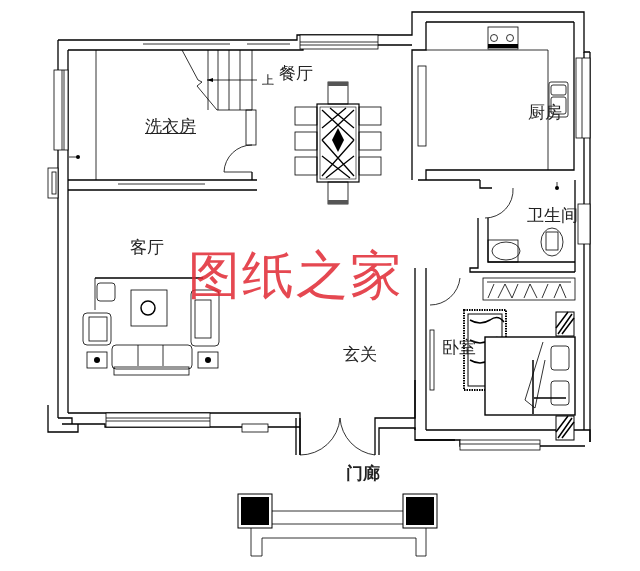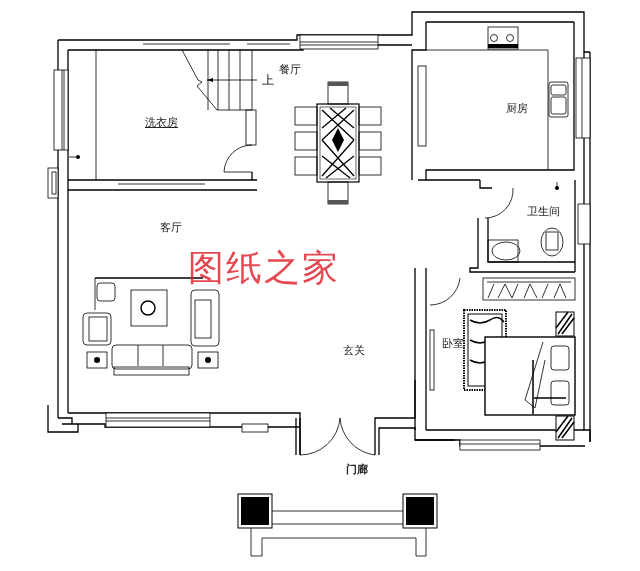--- a/index.html
+++ b/index.html
@@ -1,22 +1,22 @@
 <!DOCTYPE html>
 <html><head>
 <meta charset="utf-8">
 <style>
   html, body { margin: 0; padding: 0; background: #ffffff; }
   body { width: 640px; height: 571px; position: relative; overflow: hidden; font-family: "DejaVu Sans", sans-serif; }
   #plan { position: absolute; left: 0; top: 0; width: 640px; height: 571px; }
   .w { stroke: #000; stroke-width: 1.3; fill: none; }
   .wt { stroke: #000; stroke-width: 0.8; fill: none; }
   .win { stroke: #000; stroke-width: 0.8; fill: #fff; }
-  .room-label { position: absolute; font-family: "DejaVu Serif", serif; font-size: 11px; color: #222; white-space: nowrap; }
-  .watermark { position: absolute; left: 188px; top: 250px; font-family: Liberation Serif, serif; font-size: 36px; color: rgba(225,40,50,0.85); letter-spacing: 2px; white-space: nowrap; line-height: 1; }
+  .room-label { position: absolute; font-family: "DejaVu Serif", serif; font-size: 17px; color: #222; white-space: nowrap; }
+  .watermark { position: absolute; left: 188px; top: 250px; font-family: Liberation Serif, serif; font-size: 52px; color: rgba(225,40,50,0.85); letter-spacing: 2px; white-space: nowrap; line-height: 1; }
   .stair-up { position: absolute; font-family: "DejaVu Serif", serif; font-size: 12px; color: #000; }
 </style>
 </head>
 <body>
 
 <svg id="plan" viewBox="0 0 640 571" xmlns="http://www.w3.org/2000/svg">
 
   <g>
 
     <polyline class="w" points="58,40 297,40 297,35 412,35 412,12 584,12 584,52 590,52"></polyline>
@@ -214,20 +214,20 @@
     <rect x="556" y="312" width="18" height="24" fill="#fff" stroke="#000" stroke-width="1"></rect>
     <path d="M558,334 L572,314 M562,334 L574,318 M556,328 L568,312" stroke="#000" stroke-width="1.5"></path>
     <rect x="556" y="416" width="18" height="24" fill="#fff" stroke="#000" stroke-width="1"></rect>
     <path d="M558,438 L572,418 M562,438 L574,422 M556,432 L568,416" stroke="#000" stroke-width="1.5"></path>
   </g>
 </svg>
 
 <span class="room-label" style="left:145px;top:115px;text-decoration:underline;">洗衣房</span>
 <span class="room-label" style="left:279px;top:62px;">餐厅</span>
 <span class="stair-up" style="left:262px;top:72px;">上</span>
-<span class="room-label" style="left:506px;top:101px;">厨房</span>
-<span class="room-label" style="left:130px;top:220px;margin-left:30px;">客厅</span>
+<span class="room-label" style="left:528px;top:101px;">厨房</span>
+<span class="room-label" style="left:130px;top:236px;">客厅</span>
 <span class="room-label" style="left:527px;top:204px;">卫生间</span>
 <span class="room-label" style="left:343px;top:343px;">玄关</span>
 <span class="room-label" style="left:442px;top:336px;">卧室</span>
 <span class="room-label" style="left:346px;top:462px;font-weight:bold;">门廊</span>
 
 <div class="watermark">图纸之家</div>
 
 </body></html>

